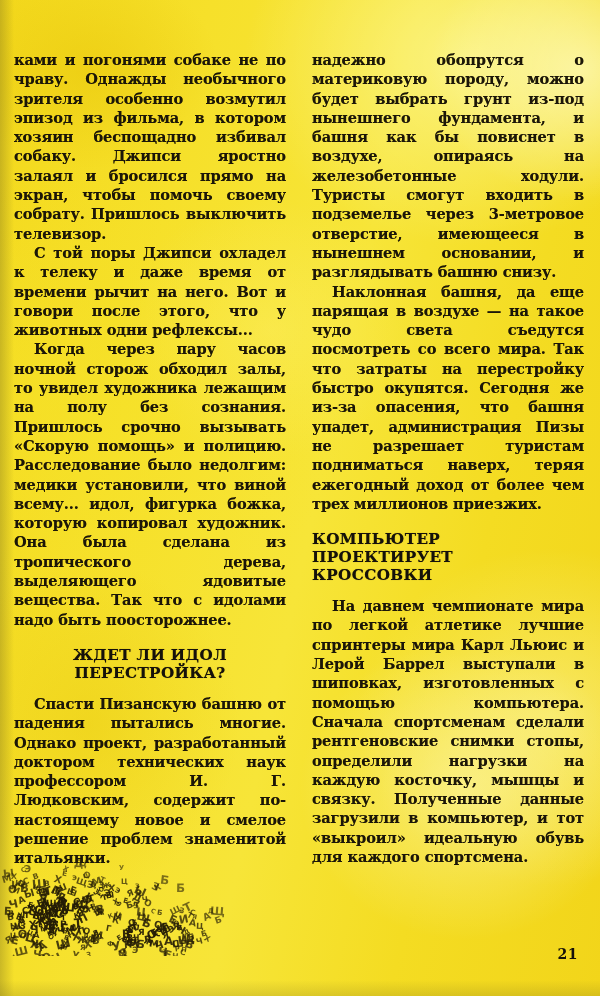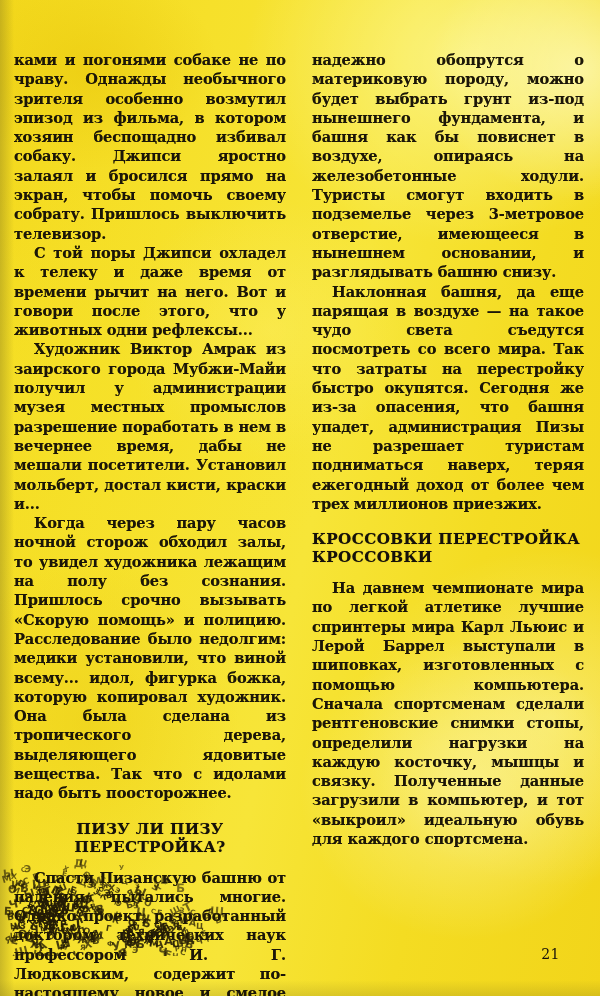--- a/index.html
+++ b/index.html
@@ -68,24 +68,24 @@
     font-weight: 700;
     color: #15110a;
     text-align: center;
     letter-spacing: 0.4px;
     text-shadow: 0 0 0.7px rgba(30,22,0,0.6);
   }
   h2.section.left-al { text-align: left; }
 
   .folio {
     position: absolute;
-    right: 40px;
+    right: 22px;
     bottom: 34px;
     font-size: 14px;
-    font-weight: 400;
+    font-weight: 700;
     color: #15110a;
     letter-spacing: 0.5px;
   }
 
   
   .illus {
     position: absolute;
     left: 0;
     top: 858px;
     width: 230px;
@@ -115,39 +115,38 @@
   <div class="edge-bottom"></div>
 
   <div class="columns">
 
     <div class="col col-left">
 
       <p class="body cont">ками и погонями собаке не по чраву. Однажды необычного зрителя особенно возмутил эпизод из фильма, в котором хозяин беспощадно избивал собаку. Джипси яростно залаял и бросился прямо на экран, чтобы помочь своему собрату. Пришлось выключить телевизор.</p>
       <p class="body">С той поры Джипси охладел к телеку и даже время от времени рычит на него. Вот и говори после этого, что у животных одни рефлексы...</p>
 
 
-      <p class="body">Художник Виктор Амрак из заирского города Мубжи-Майи получил у администрации музея местных промыслов разрешение поработать в нем в вечернее время, дабы не мешали посетители. Установил мольберт, достал кисти, краски и...</p>
       <p class="body">Когда через пару часов ночной сторож обходил залы, то увидел художника лежащим на полу без сознания. Пришлось срочно вызывать «Скорую помощь» и полицию. Расследование было недолгим: медики установили, что виной всему... идол, фигурка божка, которую копировал художник. Она была сделана из тропического дерева, выделяющего ядовитые вещества. Так что с идолами надо быть поосторожнее.</p>
 
       <h2 class="section">
-        <span>ПИЗУ ЛИ ПИЗУ</span><br>
+        <span>ЖДЕТ ЛИ ИДОЛ</span><br>
         <span>ПЕРЕСТРОЙКА?</span>
       </h2>
 
       <p class="body">Спасти Пизанскую башню от падения пытались многие. Однако проект, разработанный доктором технических наук профессором И. Г. Людковским, содержит по-настоящему новое и смелое решение проблем знаменитой итальянки.</p>
 
     </div>
 
     <div class="col col-right">
 
       <p class="body cont">надежно обопрутся о материковую породу, можно будет выбрать грунт из-под нынешнего фундамента, и башня как бы повиснет в воздухе, опираясь на железобетонные ходули. Туристы смогут входить в подземелье через 3-метровое отверстие, имеющееся в нынешнем основании, и разглядывать башню снизу.</p>
       <p class="body">Наклонная башня, да еще парящая в воздухе — на такое чудо света съедутся посмотреть со всего мира. Так что затраты на перестройку быстро окупятся. Сегодня же из-за опасения, что башня упадет, администрация Пизы не разрешает туристам подниматься наверх, теряя ежегодный доход от более чем трех миллионов приезжих.</p>
 
       <h2 class="section left-al">
-        <span>КРОССОВКИ ПЕРЕСТРОЙКА</span><br>
+        <span>КОМПЬЮТЕР ПРОЕКТИРУЕТ</span><br>
         <span>КРОССОВКИ</span>
       </h2>
 
       <p class="body">На давнем чемпионате мира по легкой атлетике лучшие спринтеры мира Карл Льюис и Лерой Баррел выступали в шиповках, изготовленных с помощью компьютера. Сначала спортсменам сделали рентгеновские снимки стопы, определили нагрузки на каждую косточку, мышцы и связку. Полученные данные загрузили в компьютер, и тот «выкроил» идеальную обувь для каждого спортсмена.</p>
 
     </div>
   </div>
 
   <div class="illus" id="illus">
       <span class="glyph" style="left: 76.2px; top: 20.1px; font-size: 8.5px; opacity: 0.73; transform: rotate(18.3deg);">Щ</span>

